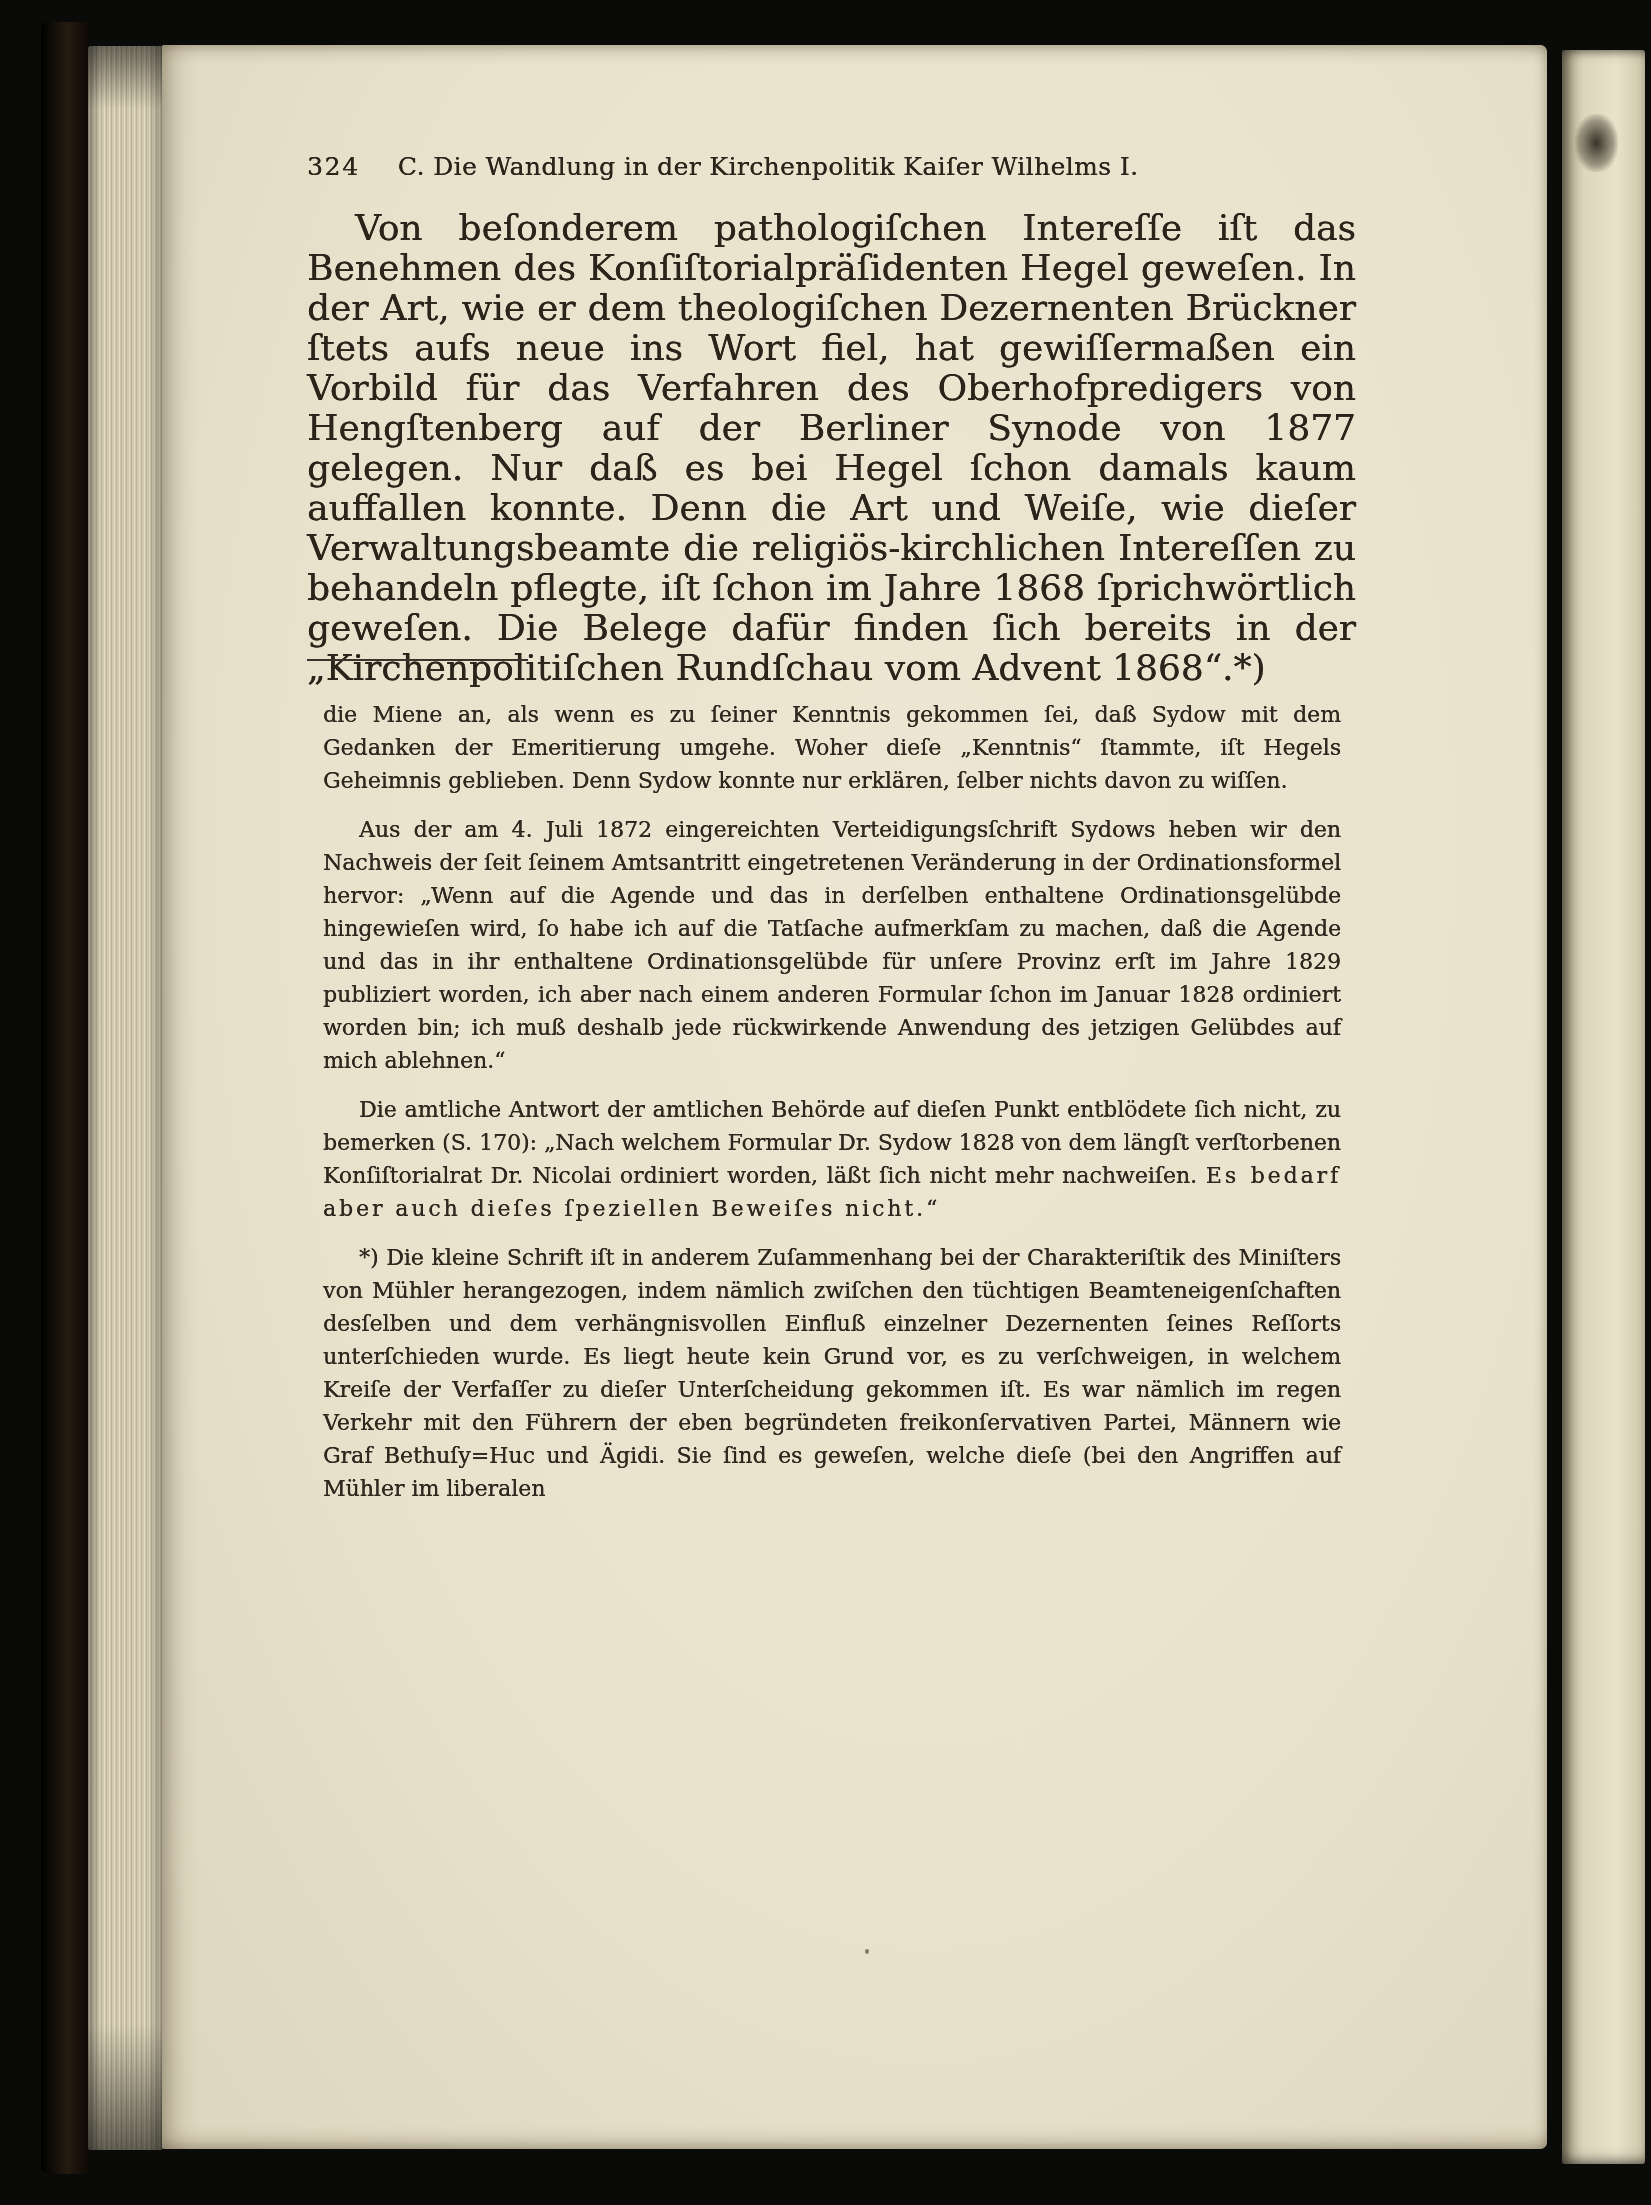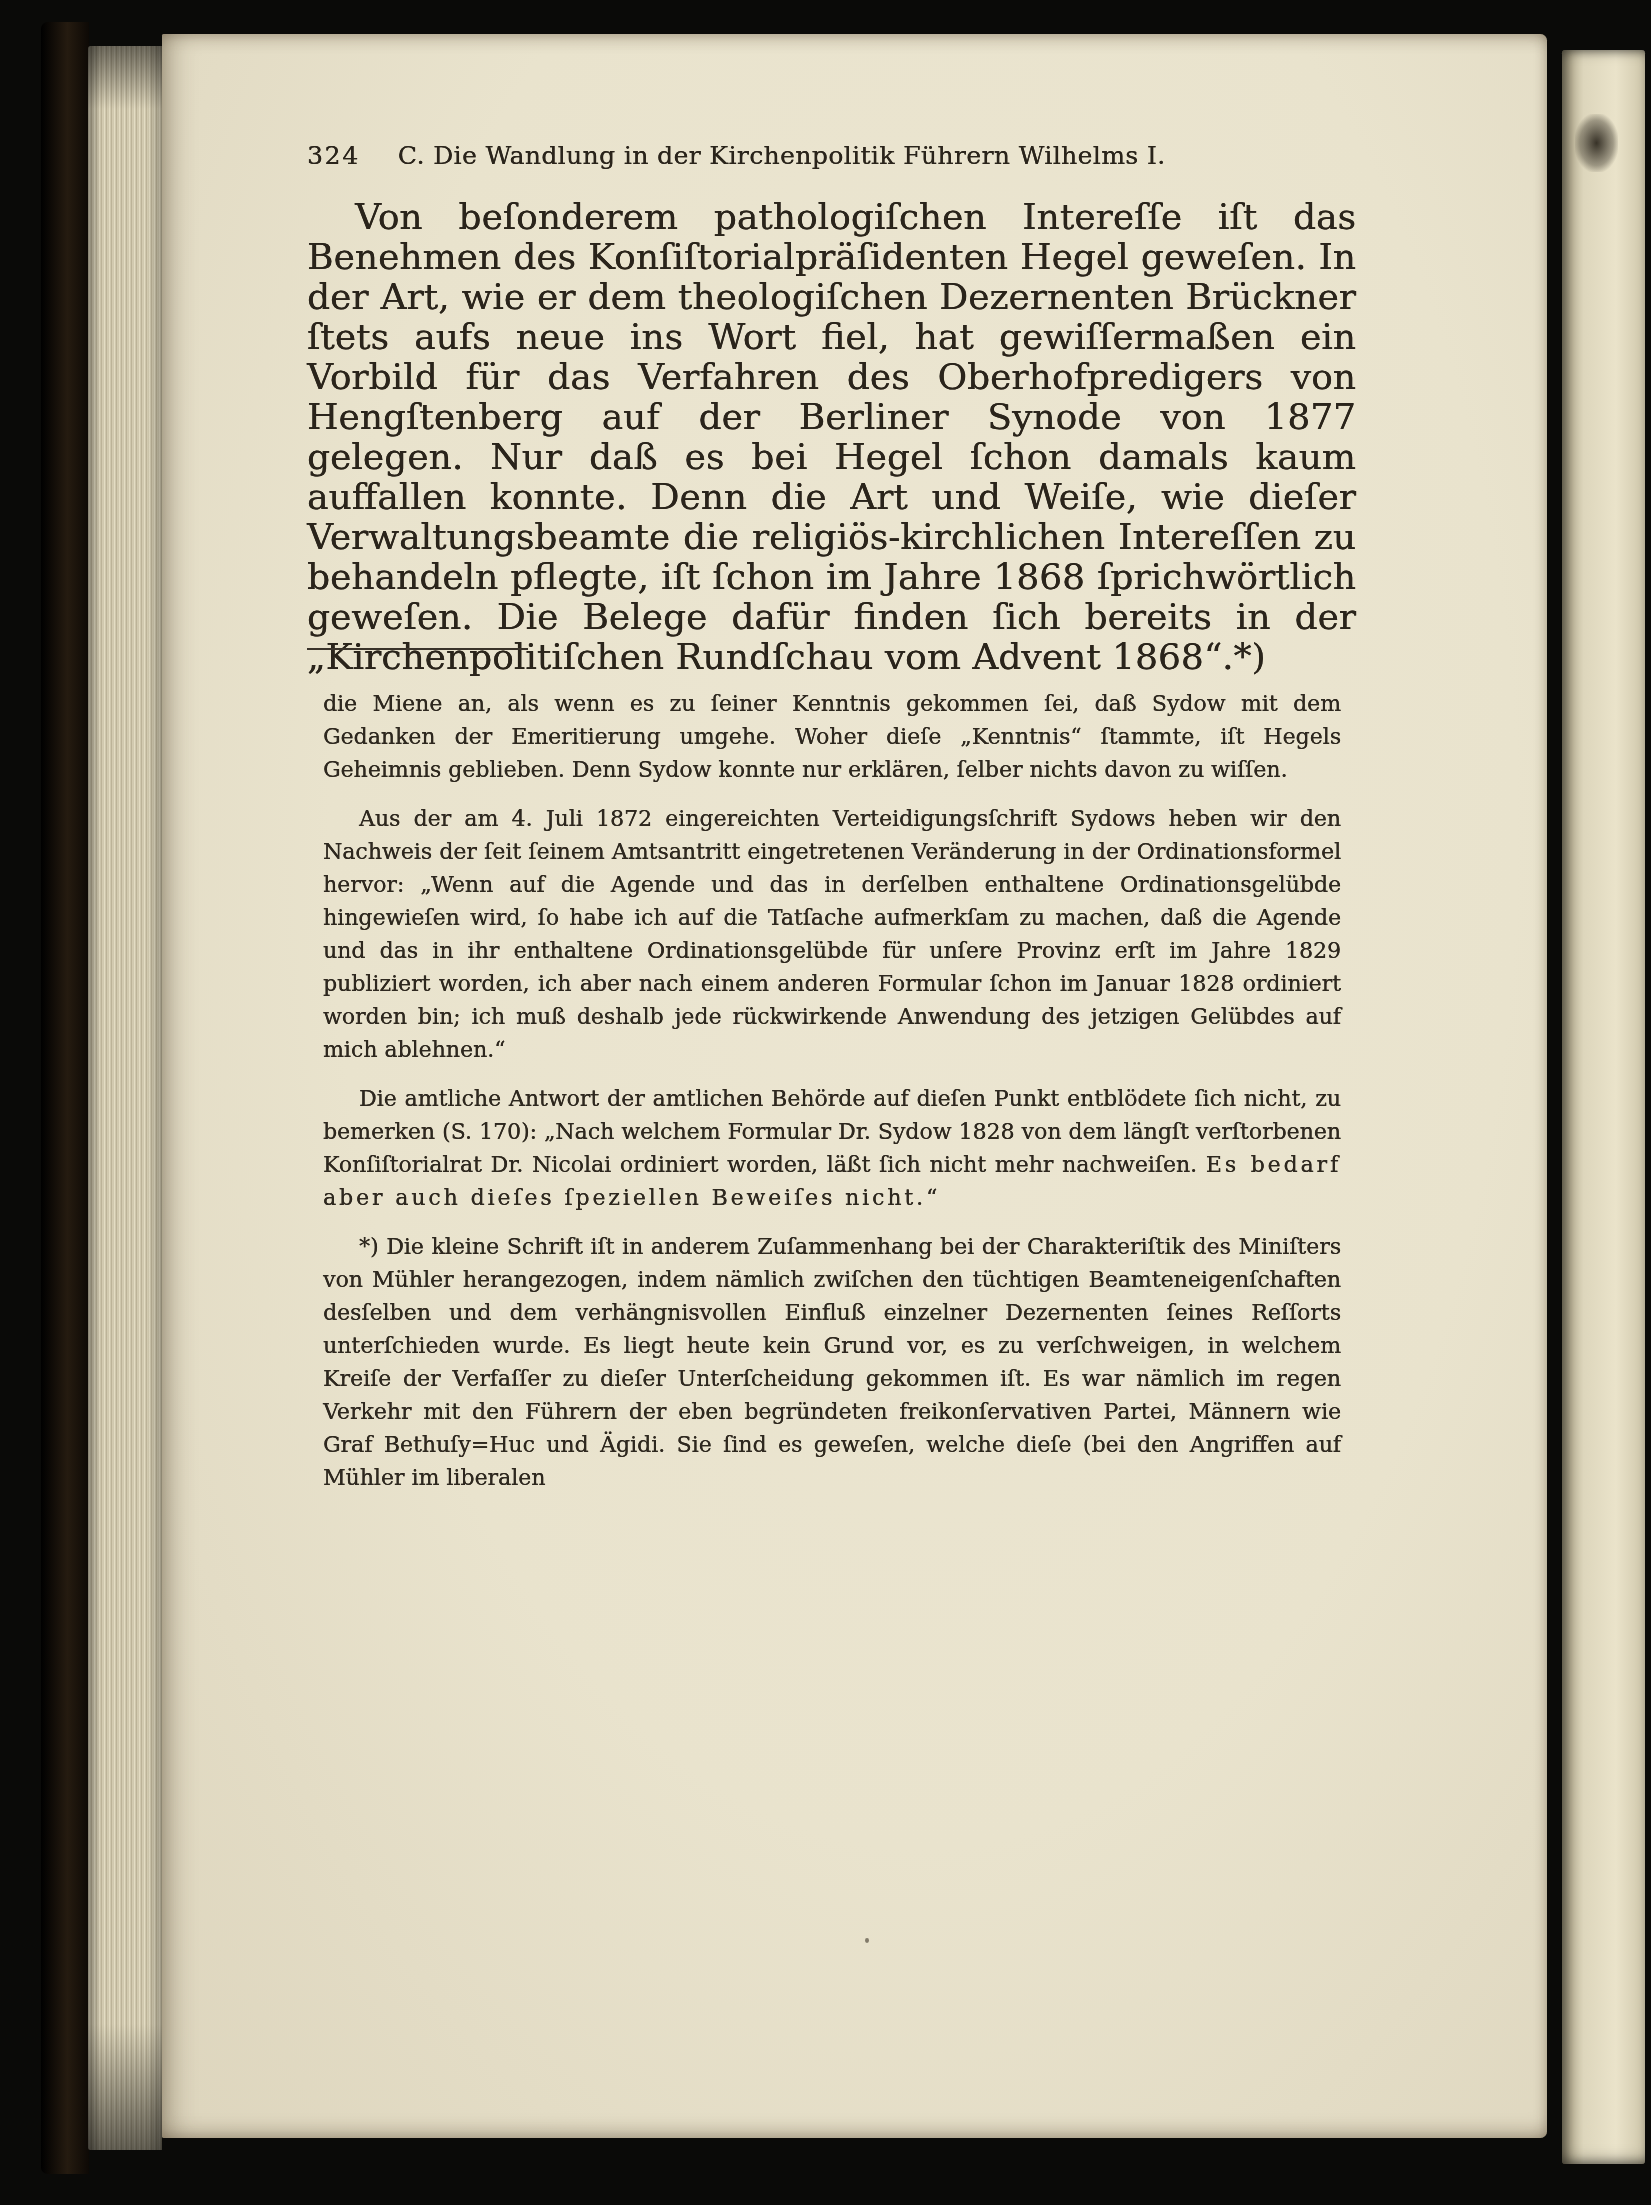--- a/index.html
+++ b/index.html
@@ -35,21 +35,21 @@
     background:
       linear-gradient(180deg, rgba(0,0,0,0.50) 0%, rgba(0,0,0,0) 3%, rgba(0,0,0,0) 94%, rgba(0,0,0,0.55) 100%),
       linear-gradient(90deg, rgba(0,0,0,0.35) 0%, rgba(0,0,0,0) 18%, rgba(0,0,0,0) 80%, rgba(0,0,0,0.25) 100%),
       repeating-linear-gradient(90deg, #c7bfa4 0px, #e7e0c7 1.7px, #b7ae93 3.3px, #ded6bc 5px);
     border-radius: 2.5px 0 0 2.5px;
   }
   
   .page {
     position: absolute;
     left: 162px;
-    top: 34px;
+    top: 45px;
     width: 1385px;
     height: 2104px;
     background: radial-gradient(ellipse at 55% 38%, #ece6d2 0%, #e9e3cd 55%, #ddd5bd 100%);
     border-radius: 1.7px 6.6px 6.6px 1.7px;
     box-shadow:
       inset 18px 0 28px -11.6px rgba(62, 47, 26, 0.40),
       inset -6.6px 0 13.2px -6.6px rgba(62, 47, 26, 0.30),
       inset 0 11.6px 18px -11.6px rgba(62, 47, 26, 0.35),
       inset 0 -13.2px 21.5px -11.6px rgba(62, 47, 26, 0.35);
     color: #2a241b;
@@ -145,21 +145,21 @@
 <div class="scene">
 
   <div class="book-cover"></div>
 
   <div class="page-stack"></div>
 
   <div class="page">
 
     <div class="page-header">
       <span class="page-number">324</span>
-      <span class="running-title">C. Die Wandlung in der Kirchenpolitik Führern Wilhelms I.</span>
+      <span class="running-title">C. Die Wandlung in der Kirchenpolitik Kaiſer Wilhelms I.</span>
     </div>
 
     <div class="body-text">Von beſonderem pathologiſchen Intereſſe iſt das Benehmen des Konſiſtorialpräſidenten Hegel geweſen. In der Art, wie er dem theologiſchen Dezernenten Brückner ſtets aufs neue ins Wort fiel, hat gewiſſermaßen ein Vorbild für das Verfahren des Oberhofpredigers von Hengſtenberg auf der Berliner Synode von 1877 gelegen. Nur daß es bei Hegel ſchon damals kaum auffallen konnte. Denn die Art und Weiſe, wie dieſer Verwaltungsbeamte die religiös-kirchlichen Intereſſen zu behandeln pflegte, iſt ſchon im Jahre 1868 ſprichwörtlich geweſen. Die Belege dafür finden ſich bereits in der „Kirchenpolitiſchen Rundſchau vom Advent 1868“.*)</div>
 
     <div class="fn-rule"></div>
 
     <div class="footnotes">
       <p class="fn no-indent">die Miene an, als wenn es zu ſeiner Kenntnis gekommen ſei, daß Sydow mit dem Gedanken der Emeritierung umgehe. Woher dieſe „Kenntnis“ ſtammte, iſt Hegels Geheimnis geblieben. Denn Sydow konnte nur erklären, ſelber nichts davon zu wiſſen.</p>
       <p class="fn">Aus der am 4. Juli 1872 eingereichten Verteidigungsſchrift Sydows heben wir den Nachweis der ſeit ſeinem Amtsantritt eingetretenen Veränderung in der Ordinationsformel hervor: „Wenn auf die Agende und das in derſelben enthaltene Ordinationsgelübde hingewieſen wird, ſo habe ich auf die Tatſache aufmerkſam zu machen, daß die Agende und das in ihr enthaltene Ordinationsgelübde für unſere Provinz erſt im Jahre 1829 publiziert worden, ich aber nach einem anderen Formular ſchon im Januar 1828 ordiniert worden bin; ich muß deshalb jede rückwirkende Anwendung des jetzigen Gelübdes auf mich ablehnen.“</p>
       <p class="fn"><span>Die amtliche Antwort der amtlichen Behörde auf dieſen Punkt entblödete ſich nicht, zu bemerken (S. 170): „Nach welchem Formular Dr. Sydow 1828 von dem längſt verſtorbenen Konſiſtorialrat Dr. Nicolai ordiniert worden, läßt ſich nicht mehr nachweiſen. </span><span class="spaced">Es bedarf aber auch dieſes ſpeziellen Beweiſes nicht.“</span></p>

